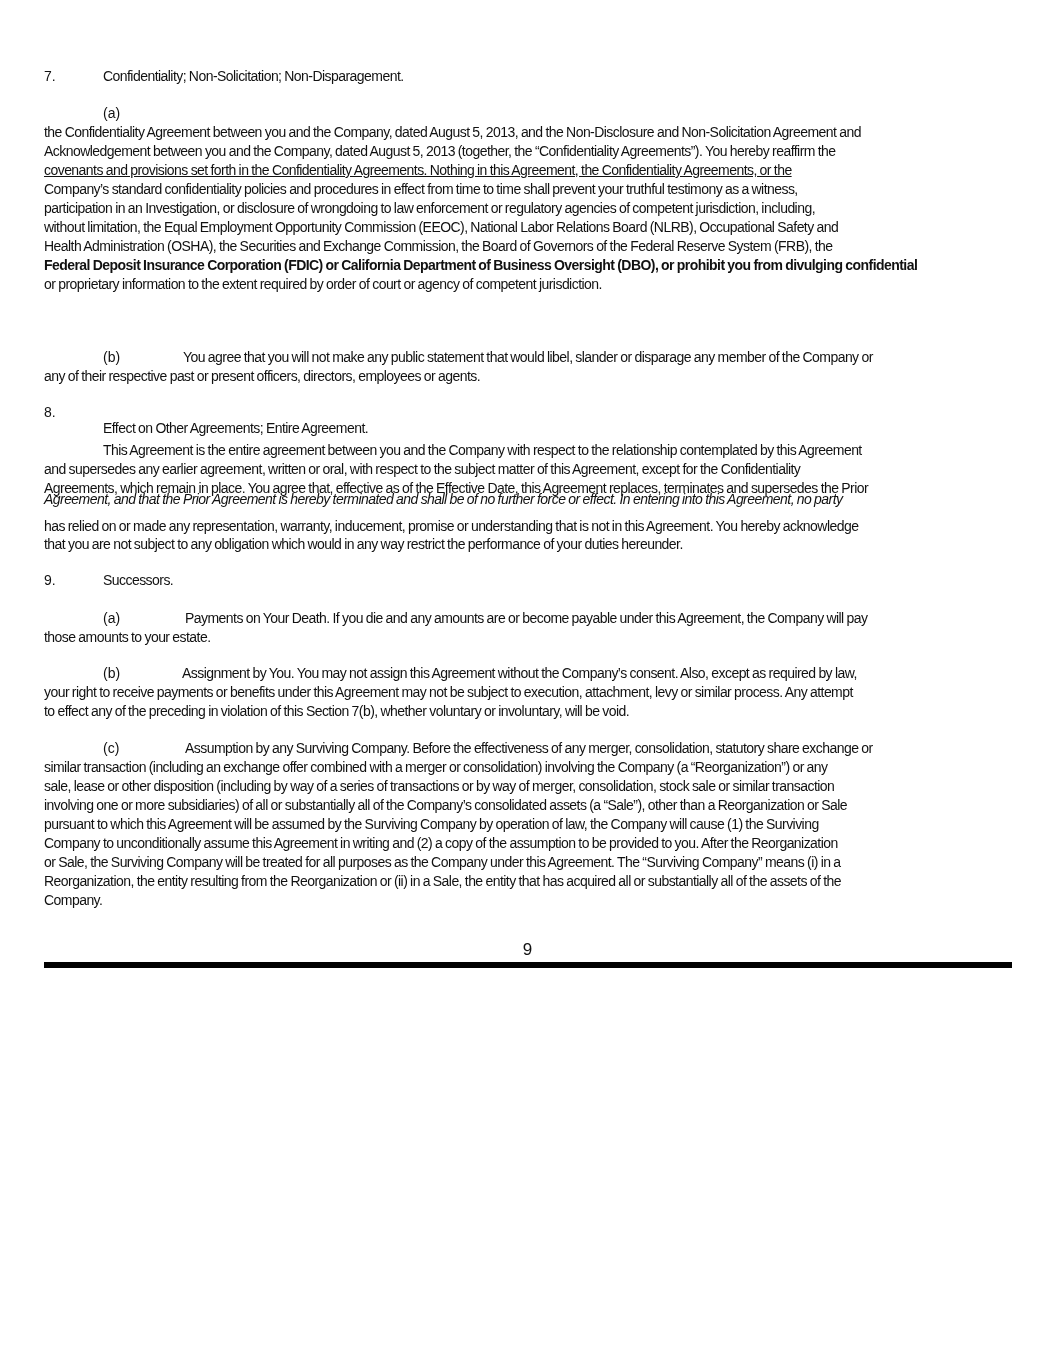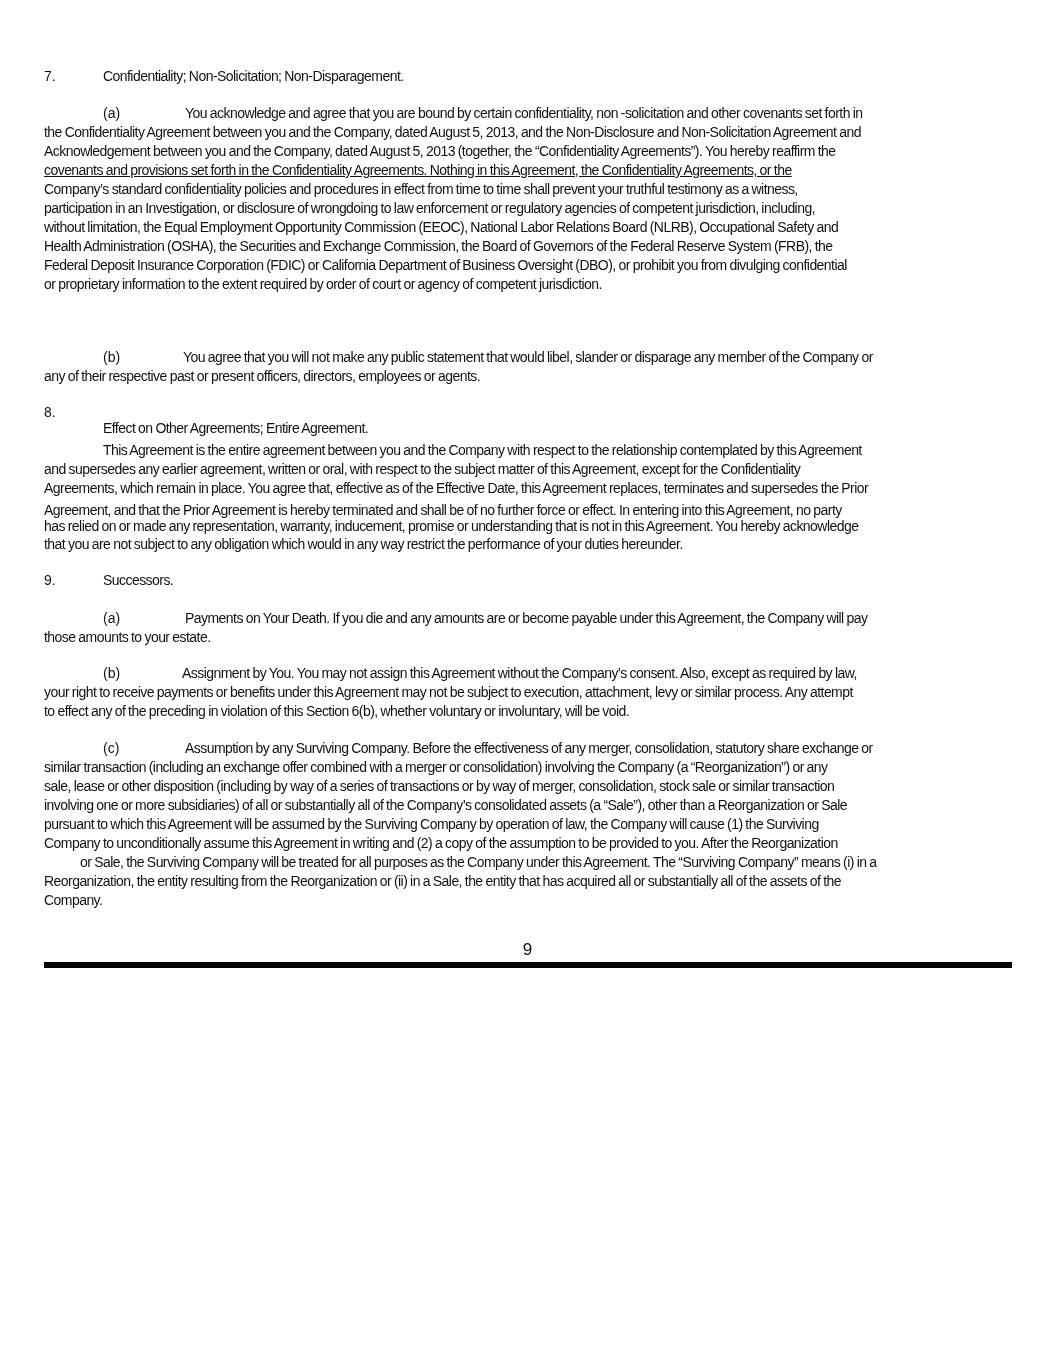--- a/index.html
+++ b/index.html
@@ -30,63 +30,62 @@
 </style>
 </head>
 <body>
 
 <div class="page">
 
   <span class="num" style="left:44px; top:67px;">7.</span>
   <span class="line" style="left:103px; top:67px;">Confidentiality; Non-Solicitation; Non-Disparagement.</span>
 
   <span class="num" style="left:103px; top:104px;">(a)</span>
-  <span class="line" style="left:185px; top:104px;">You acknowledge and agree that you are bound by certain confidentiality, non -solicitation and other covenants set forth in</span>
   <span class="line" style="left:44px; top:123px;">the Confidentiality Agreement between you and the Company, dated August 5, 2013, and the Non-Disclosure and Non-Solicitation Agreement and</span>
   <span class="line" style="left:44px; top:142px;">Acknowledgement between you and the Company, dated August 5, 2013 (together, the “Confidentiality Agreements”). You hereby reaffirm the</span>
   <span class="line" style="left:44px; top:161px;text-decoration:underline;">covenants and provisions set forth in the Confidentiality Agreements. Nothing in this Agreement, the Confidentiality Agreements, or the</span>
   <span class="line" style="left:44px; top:180px;">Company’s standard confidentiality policies and procedures in effect from time to time shall prevent your truthful testimony as a witness,</span>
   <span class="line" style="left:44px; top:199px;">participation in an Investigation, or disclosure of wrongdoing to law enforcement or regulatory agencies of competent jurisdiction, including,</span>
   <span class="line" style="left:44px; top:218px;">without limitation, the Equal Employment Opportunity Commission (EEOC), National Labor Relations Board (NLRB), Occupational Safety and</span>
   <span class="line" style="left:44px; top:237px;">Health Administration (OSHA), the Securities and Exchange Commission, the Board of Governors of the Federal Reserve System (FRB), the</span>
-  <span class="line" style="left:44px; top:256px;">Federal Deposit Insurance Corporation (FDIC) or California Department of Business Oversight (DBO), or prohibit you from divulging confidential</span>
+  <span class="line" style="left:44px; top:256px;font-weight:bold;">Federal Deposit Insurance Corporation (FDIC) or California Department of Business Oversight (DBO), or prohibit you from divulging confidential</span>
   <span class="line" style="left:44px; top:275px;">or proprietary information to the extent required by order of court or agency of competent jurisdiction.</span>
 
   <span class="num" style="left:103px; top:348px;">(b)</span>
   <span class="line" style="left:183px; top:348px;">You agree that you will not make any public statement that would libel, slander or disparage any member of the Company or</span>
   <span class="line" style="left:44px; top:367px;">any of their respective past or present officers, directors, employees or agents.</span>
 
   <span class="num" style="left:44px; top:403px;">8.</span>
   <span class="line" style="left:103px; top:403px;margin-top:16px;">Effect on Other Agreements; Entire Agreement.</span>
 
   <span class="line" style="left:103px; top:441px;text-align:center;">This Agreement is the entire agreement between you and the Company with respect to the relationship contemplated by this Agreement</span>
   <span class="line" style="left:44px; top:460px;">and supersedes any earlier agreement, written or oral, with respect to the subject matter of this Agreement, except for the Confidentiality</span>
   <span class="line" style="left:44px; top:479px;">Agreements, which remain in place. You agree that, effective as of the Effective Date, this Agreement replaces, terminates and supersedes the Prior</span>
-  <span class="line" style="left:44px; top:501px;">Agreement, and that the Prior Agreement is hereby terminated and shall be of no further force or effect. In entering into this Agreement, no party</span>
+  <span class="line" style="left:44px; top:490px;font-style:italic;">Agreement, and that the Prior Agreement is hereby terminated and shall be of no further force or effect. In entering into this Agreement, no party</span>
   <span class="line" style="left:44px; top:517px;">has relied on or made any representation, warranty, inducement, promise or understanding that is not in this Agreement. You hereby acknowledge</span>
   <span class="line" style="left:44px; top:535px;">that you are not subject to any obligation which would in any way restrict the performance of your duties hereunder.</span>
 
   <span class="num" style="left:44px; top:571px;">9.</span>
   <span class="line" style="left:103px; top:571px;">Successors.</span>
 
   <span class="num" style="left:103px; top:609px;">(a)</span>
   <span class="line" style="left:185px; top:609px;">Payments on Your Death. If you die and any amounts are or become payable under this Agreement, the Company will pay</span>
   <span class="line" style="left:44px; top:628px;">those amounts to your estate.</span>
 
   <span class="num" style="left:103px; top:664px;">(b)</span>
   <span class="line" style="left:182px; top:664px;">Assignment by You. You may not assign this Agreement without the Company’s consent. Also, except as required by law,</span>
   <span class="line" style="left:44px; top:683px;text-align:right;">your right to receive payments or benefits under this Agreement may not be subject to execution, attachment, levy or similar process. Any attempt</span>
-  <span class="line" style="left:44px; top:702px;">to effect any of the preceding in violation of this Section 6(b), whether voluntary or involuntary, will be void.</span>
+  <span class="line" style="left:44px; top:702px;">to effect any of the preceding in violation of this Section 7(b), whether voluntary or involuntary, will be void.</span>
 
   <span class="num" style="left:103px; top:739px;">(c)</span>
   <span class="line" style="left:185px; top:739px;">Assumption by any Surviving Company. Before the effectiveness of any merger, consolidation, statutory share exchange or</span>
   <span class="line" style="left:44px; top:758px;">similar transaction (including an exchange offer combined with a merger or consolidation) involving the Company (a “Reorganization”) or any</span>
   <span class="line" style="left:44px; top:777px;">sale, lease or other disposition (including by way of a series of transactions or by way of merger, consolidation, stock sale or similar transaction</span>
   <span class="line" style="left:44px; top:796px;">involving one or more subsidiaries) of all or substantially all of the Company’s consolidated assets (a “Sale”), other than a Reorganization or Sale</span>
   <span class="line" style="left:44px; top:815px;">pursuant to which this Agreement will be assumed by the Surviving Company by operation of law, the Company will cause (1) the Surviving</span>
   <span class="line" style="left:44px; top:834px;">Company to unconditionally assume this Agreement in writing and (2) a copy of the assumption to be provided to you. After the Reorganization</span>
-  <span class="line" style="left:44px; top:853px;margin-left:36px;">or Sale, the Surviving Company will be treated for all purposes as the Company under this Agreement. The “Surviving Company” means (i) in a</span>
+  <span class="line" style="left:44px; top:853px;">or Sale, the Surviving Company will be treated for all purposes as the Company under this Agreement. The “Surviving Company” means (i) in a</span>
   <span class="line" style="left:44px; top:872px;">Reorganization, the entity resulting from the Reorganization or (ii) in a Sale, the entity that has acquired all or substantially all of the assets of the</span>
   <span class="line" style="left:44px; top:891px;">Company.</span>
 
   <div class="pagenum">9</div>
   <div class="rule"></div>
 </div>
 
 </body></html>

